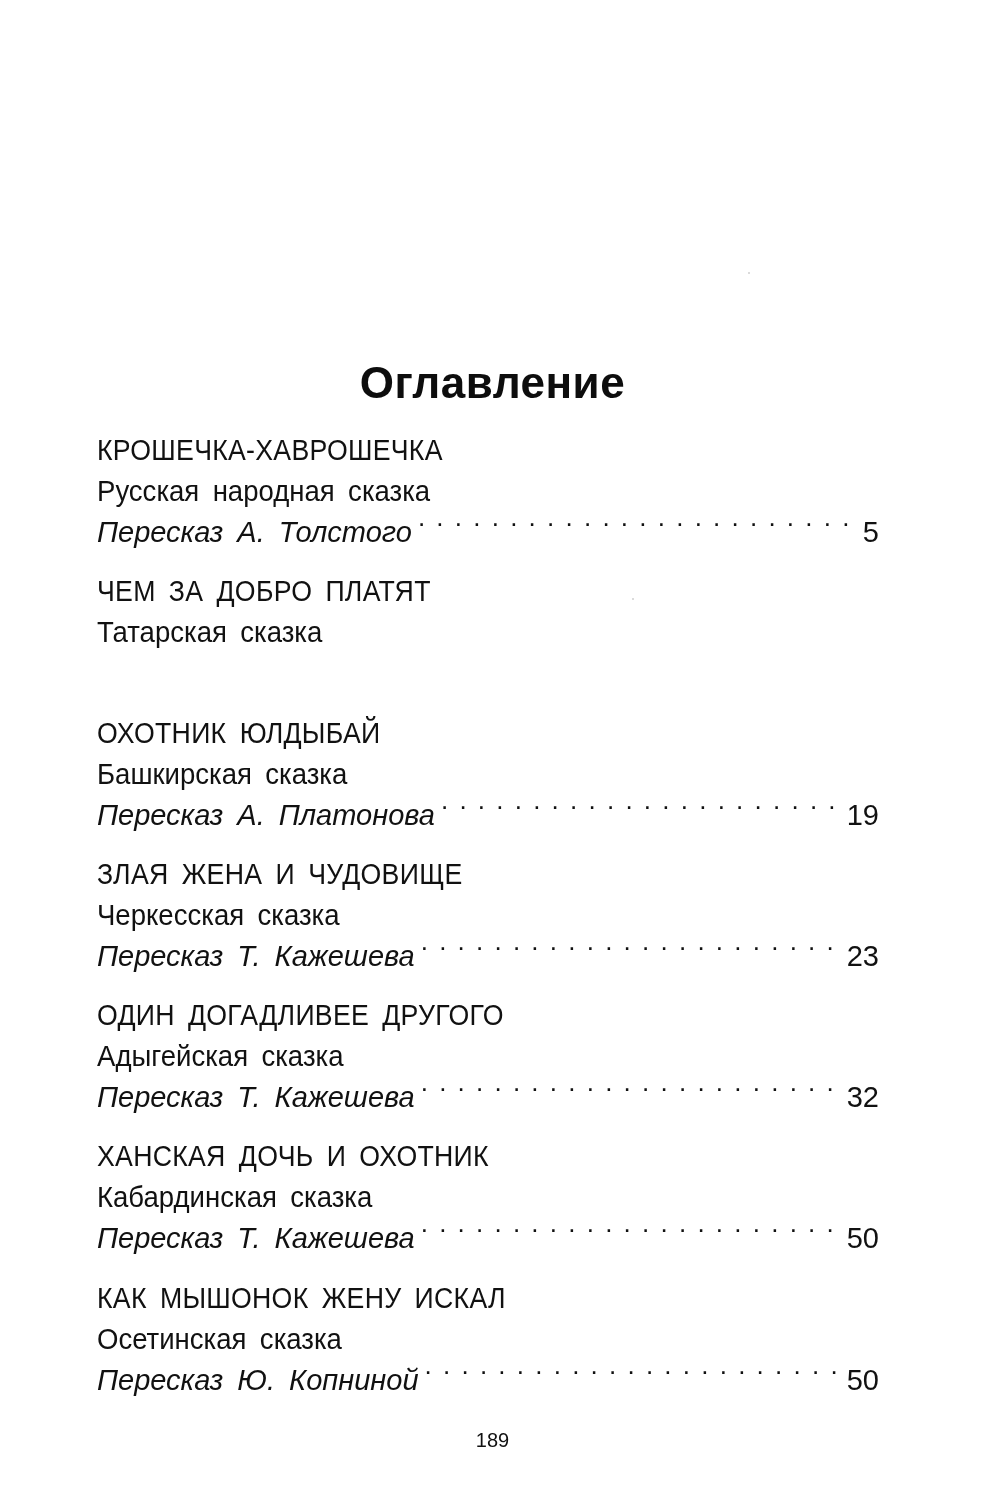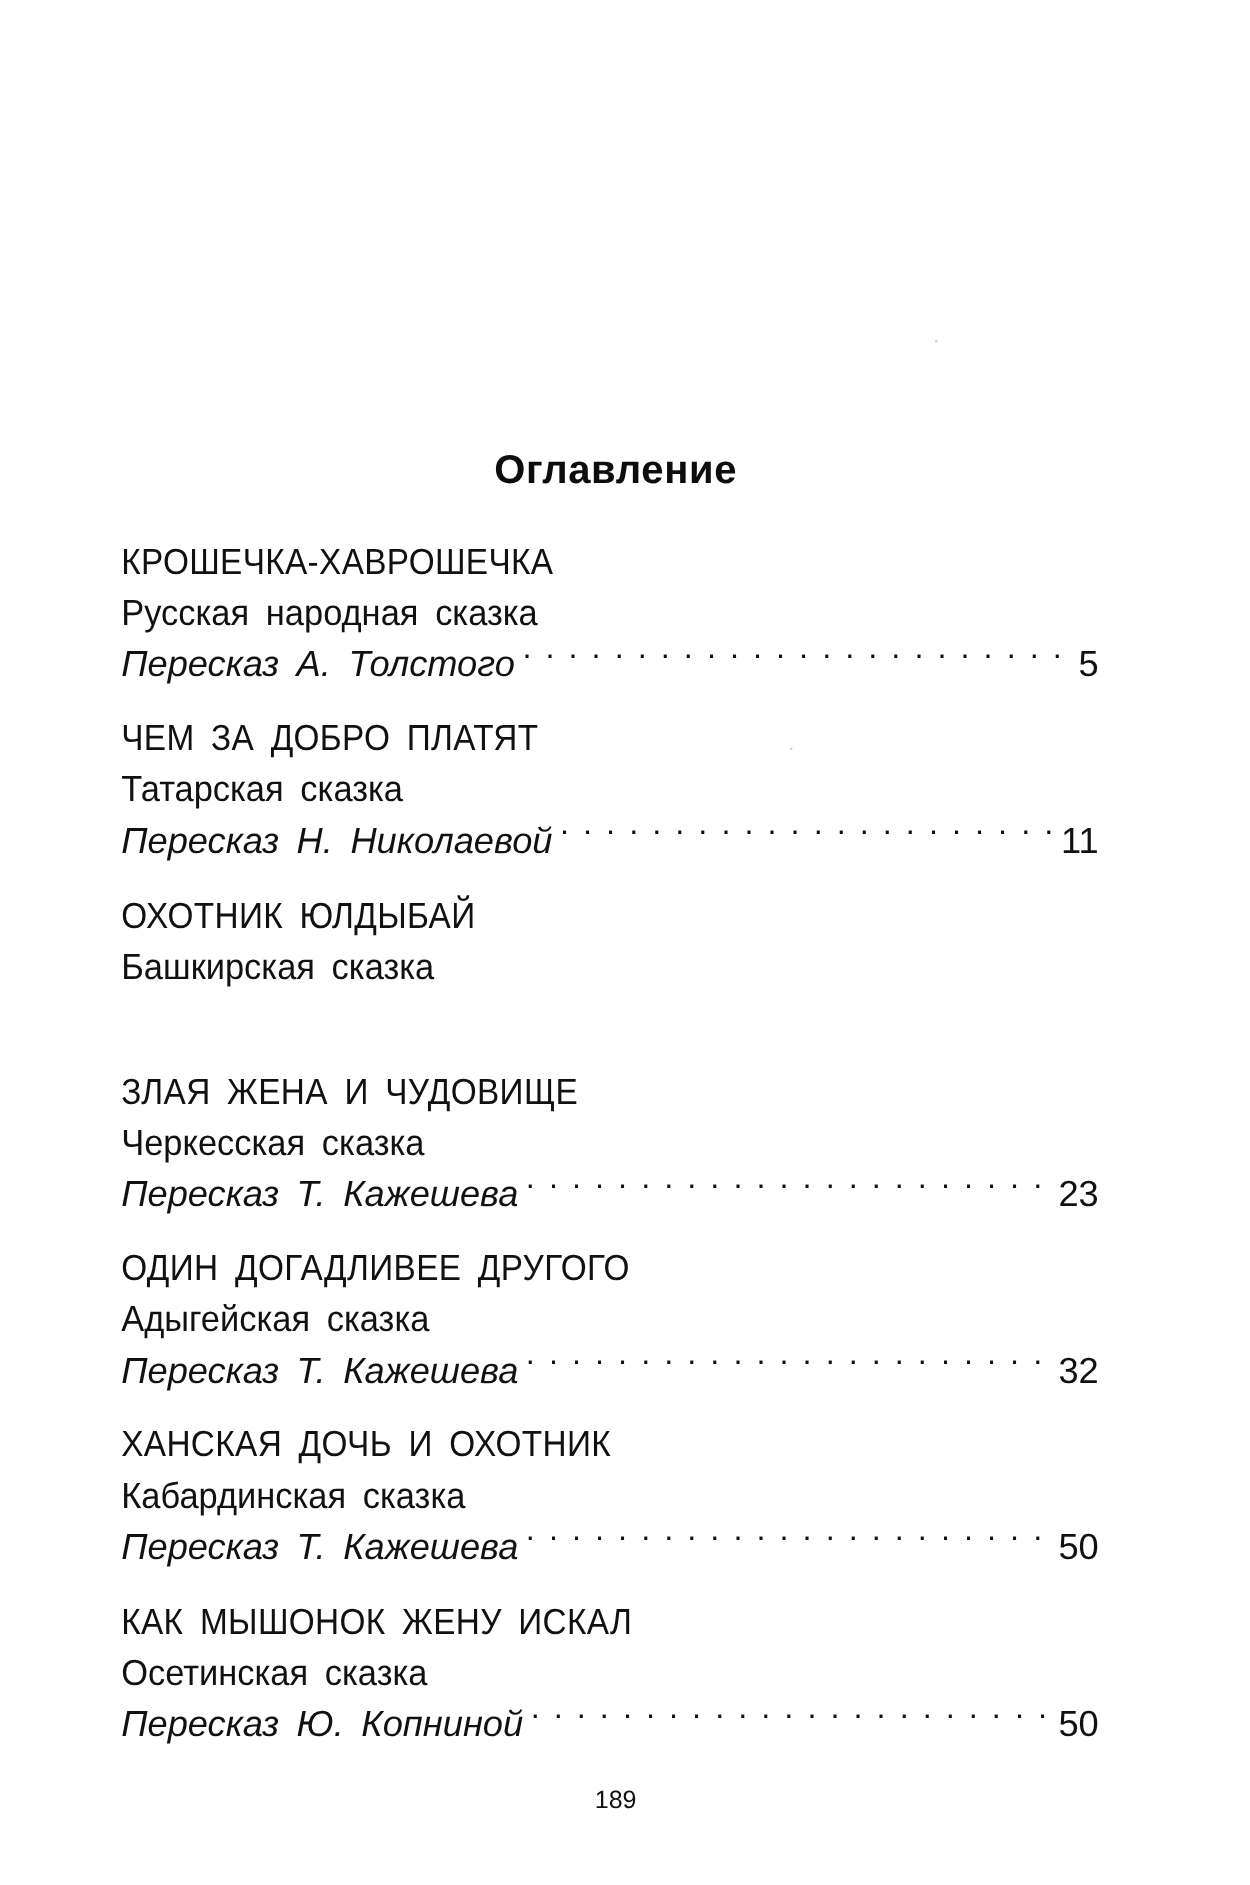--- a/index.html
+++ b/index.html
@@ -16,21 +16,21 @@
       color: #111111;
     }
     .page-title {
       position: absolute;
       top: 326px;
       left: 0;
       width: 985px;
       text-align: center;
       font-family: "Liberation Sans", sans-serif;
       font-weight: bold;
-      font-size: 32px;
+      font-size: 44px;
       letter-spacing: 0.5px;
       line-height: 56px;
       color: #0d0d0d;
     }
     .toc {
       position: absolute;
       top: 430px;
       left: 97px;
       width: 782px;
     }
@@ -125,30 +125,30 @@
     <div class="entry-retelling">
       <span class="retelling-author">Пересказ А. Толстого</span>
       <span class="leader"></span>
       <span class="page-ref">5</span>
     </div>
   </div>
 
   <div class="toc-entry">
     <div class="entry-title">ЧЕМ ЗА ДОБРО ПЛАТЯТ</div>
     <div class="entry-origin">Татарская сказка</div>
-    <div class="entry-retelling">
-      <span class="retelling-author">Пересказ Н. Николаевой</span>
-      <span class="leader"></span>
-      <span class="page-ref">11</span>
-    </div>
   </div>
 
   <div class="toc-entry">
     <div class="entry-title">ОХОТНИК ЮЛДЫБАЙ</div>
     <div class="entry-origin">Башкирская сказка</div>
+    <div class="entry-retelling">
+      <span class="retelling-author">Пересказ А. Платонова</span>
+      <span class="leader"></span>
+      <span class="page-ref">19</span>
+    </div>
   </div>
 
   <div class="toc-entry">
     <div class="entry-title">ЗЛАЯ ЖЕНА И ЧУДОВИЩЕ</div>
     <div class="entry-origin">Черкесская сказка</div>
     <div class="entry-retelling">
       <span class="retelling-author">Пересказ Т. Кажешева</span>
       <span class="leader"></span>
       <span class="page-ref">23</span>
     </div>

